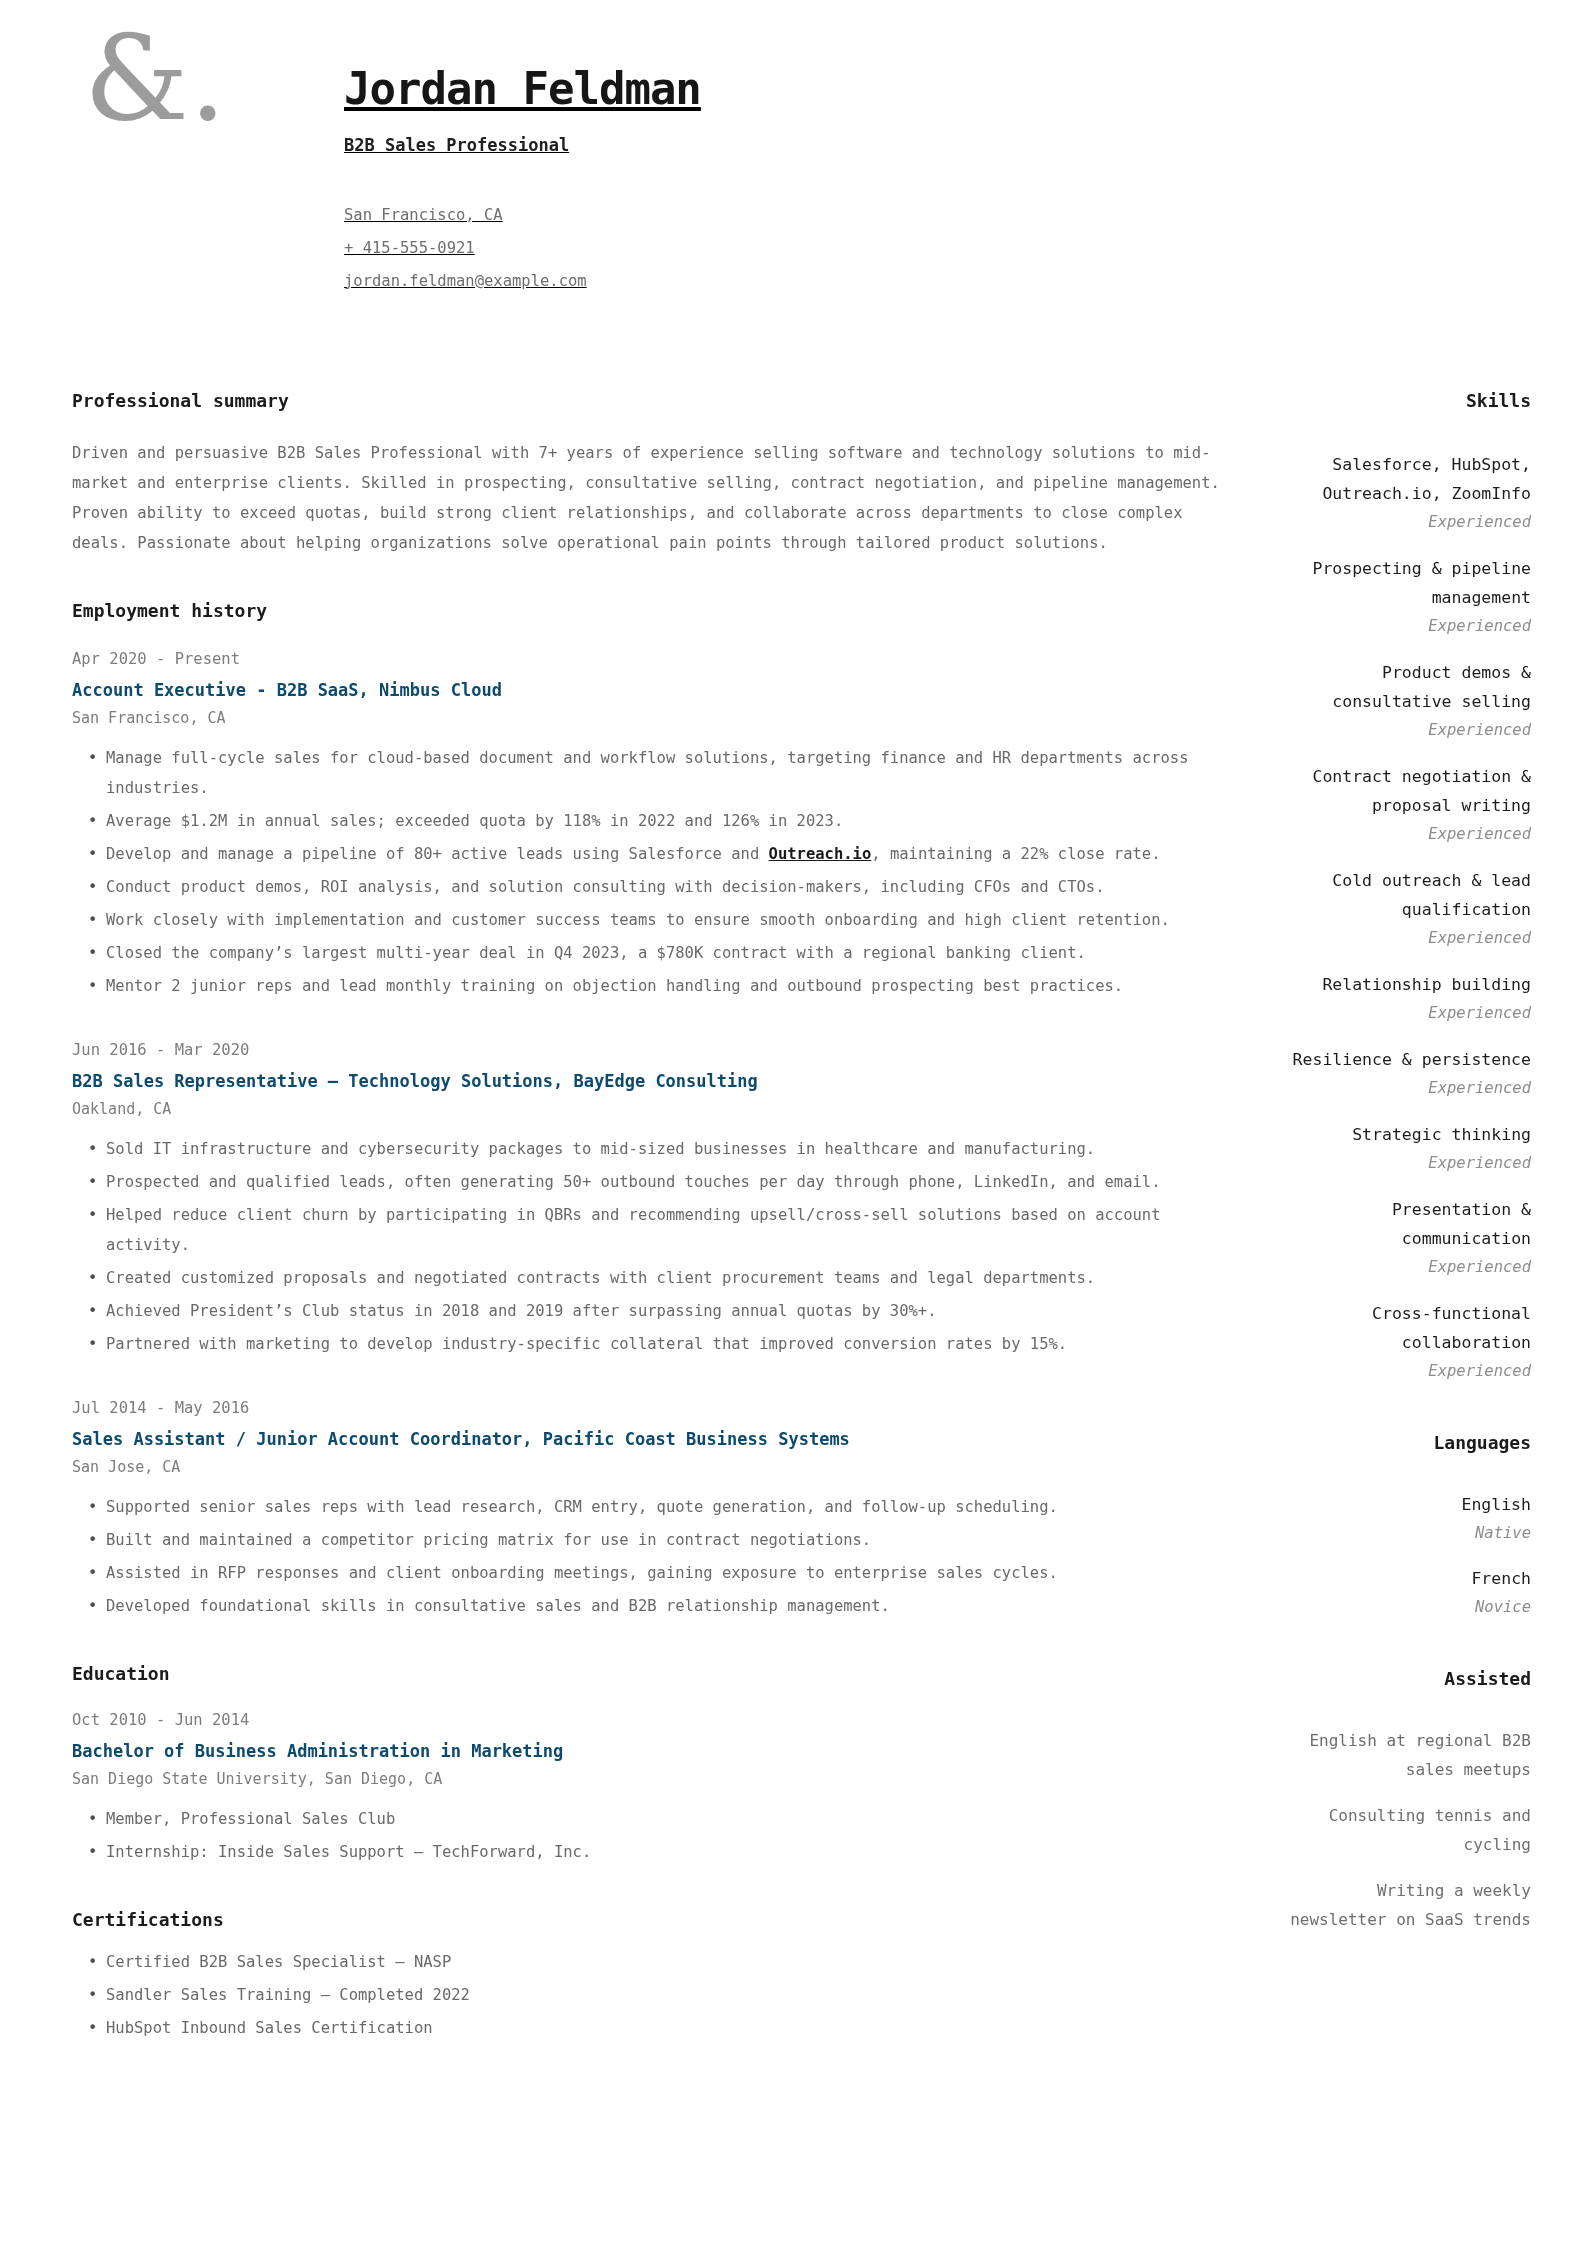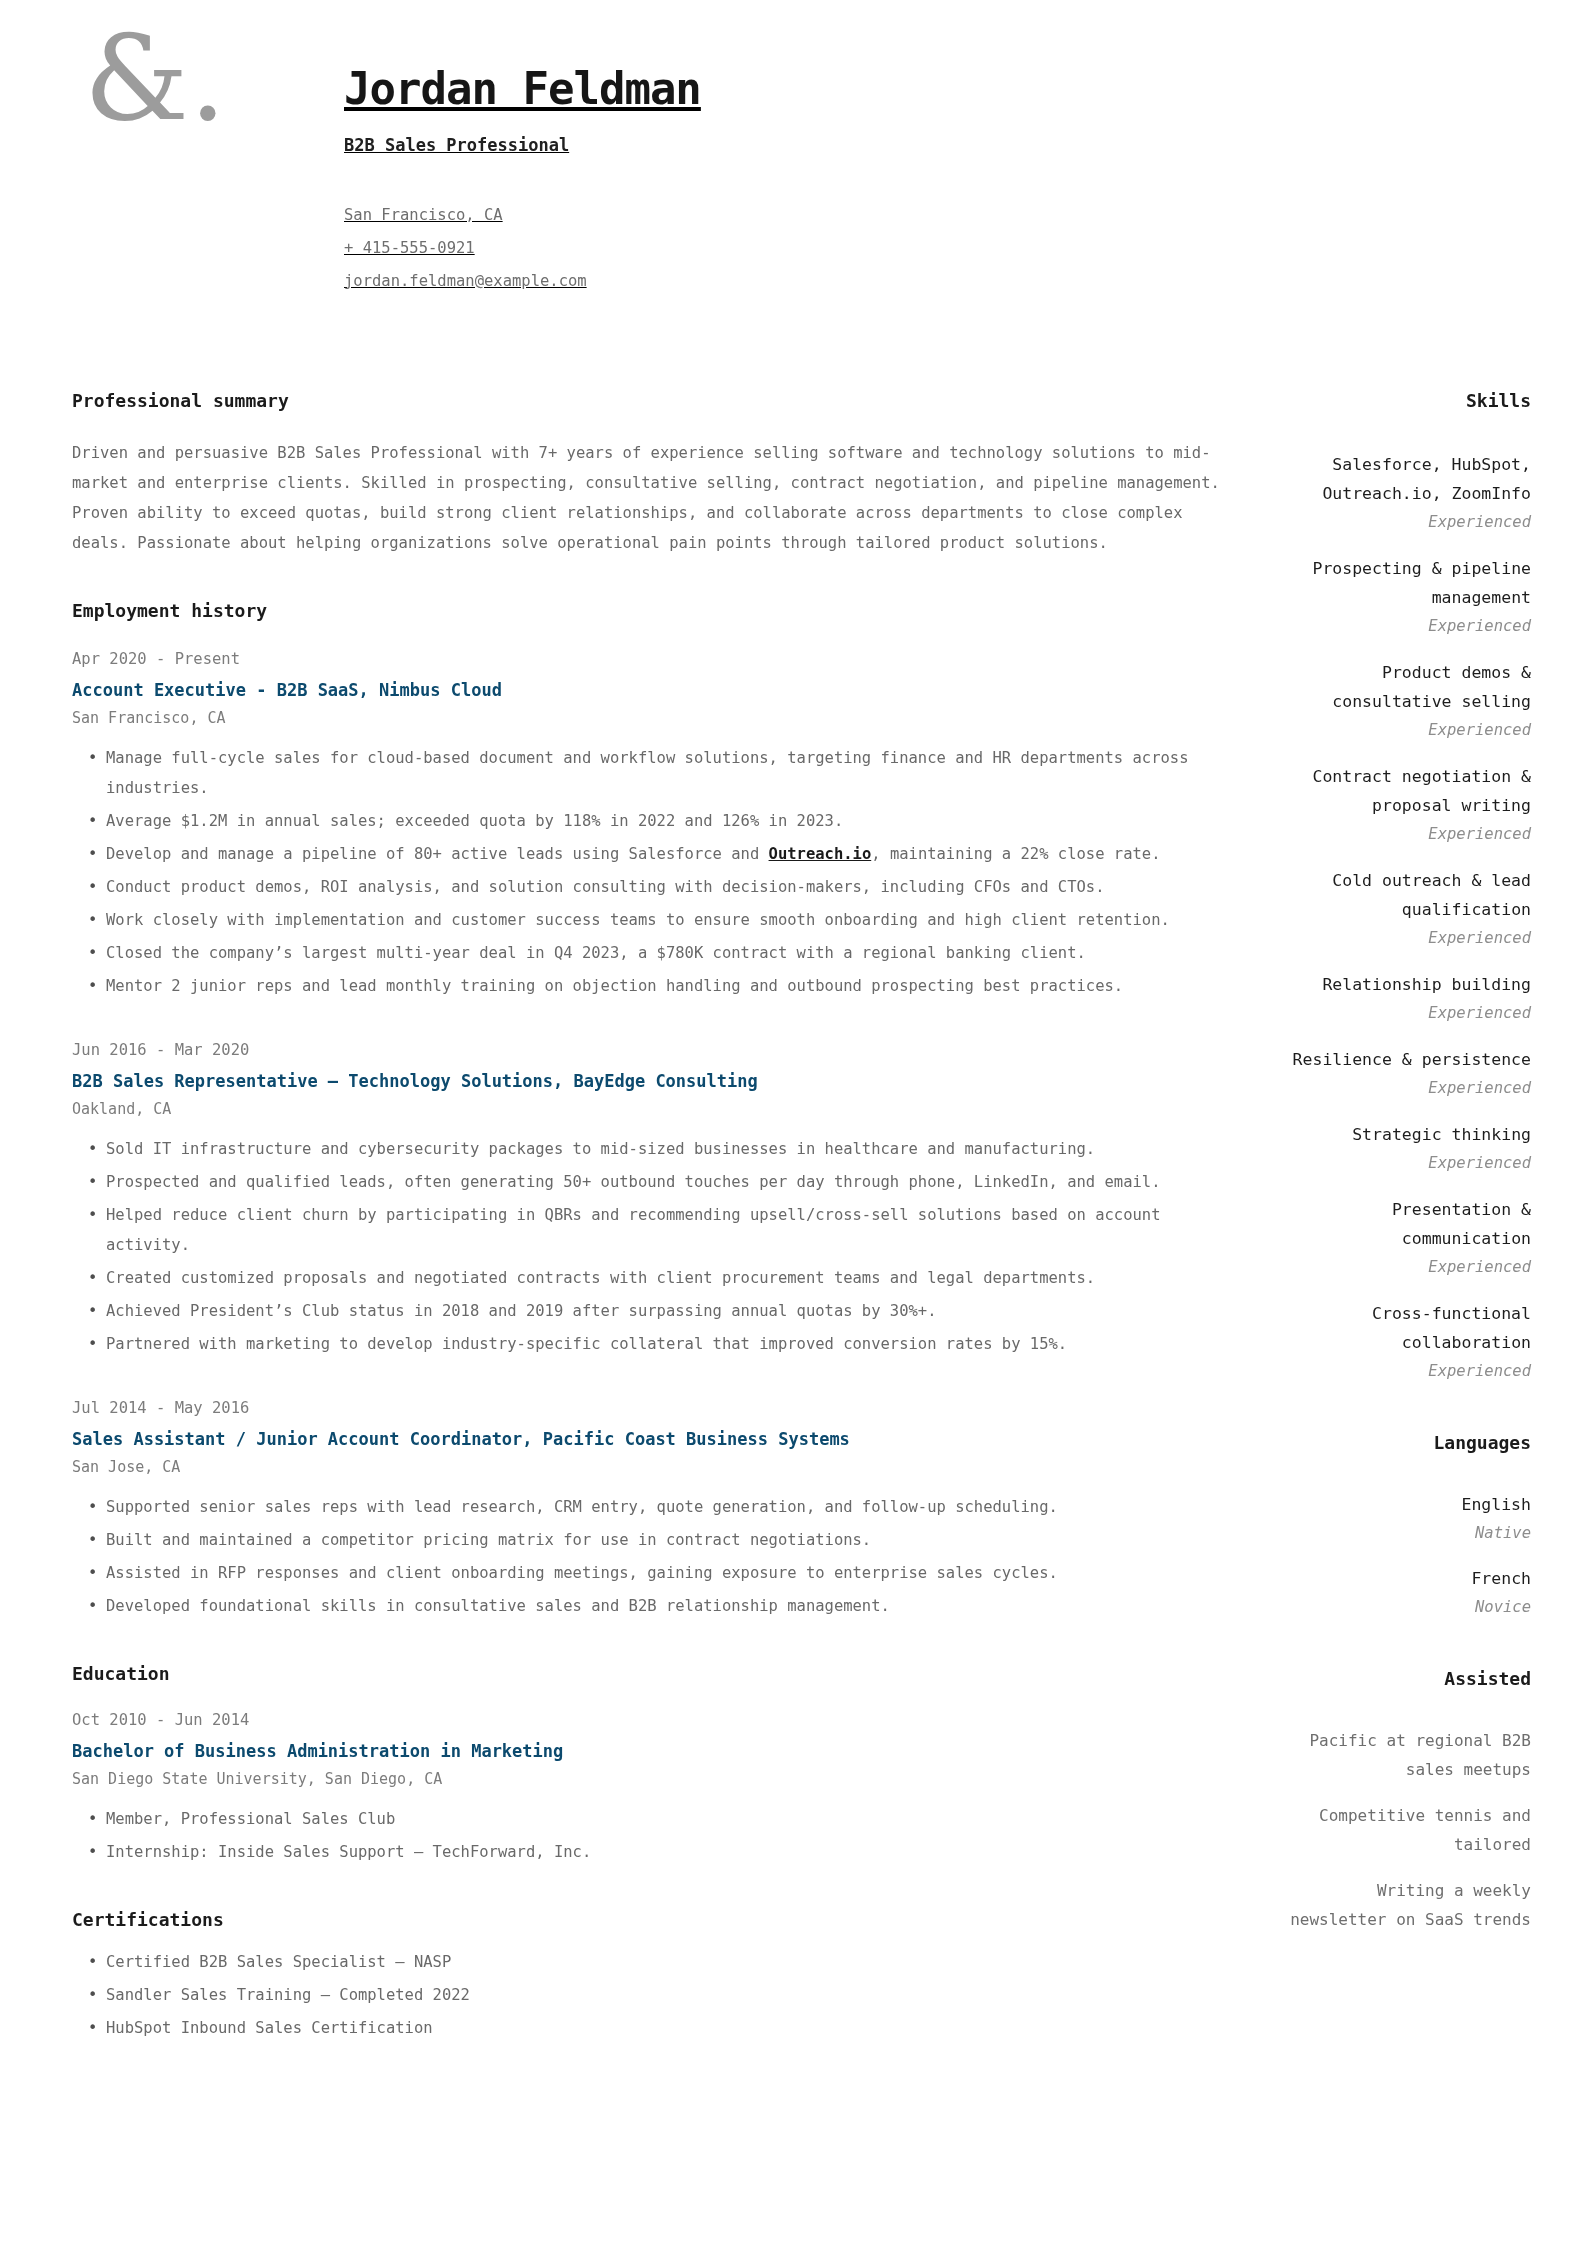--- a/index.html
+++ b/index.html
@@ -217,22 +217,22 @@
           <div class="lang-group">
             <div class="skill-name">French</div>
             <div class="skill-level">Novice</div>
           </div>
         </div>
       </section>
 
       <section class="sb-section">
         <h2 class="section-heading">Assisted</h2>
         <div class="sb-list">
-          <div class="hobby-item">Pacific at regional B2B sales meetups</div>
-          <div class="hobby-item">Competitive tennis and tailored</div>
+          <div class="hobby-item">English at regional B2B sales meetups</div>
+          <div class="hobby-item">Consulting tennis and cycling</div>
           <div class="hobby-item">Writing a weekly newsletter on SaaS trends</div>
         </div>
       </section>
 
     </aside>
 
   </div>
 </div>
 
 </body></html>

